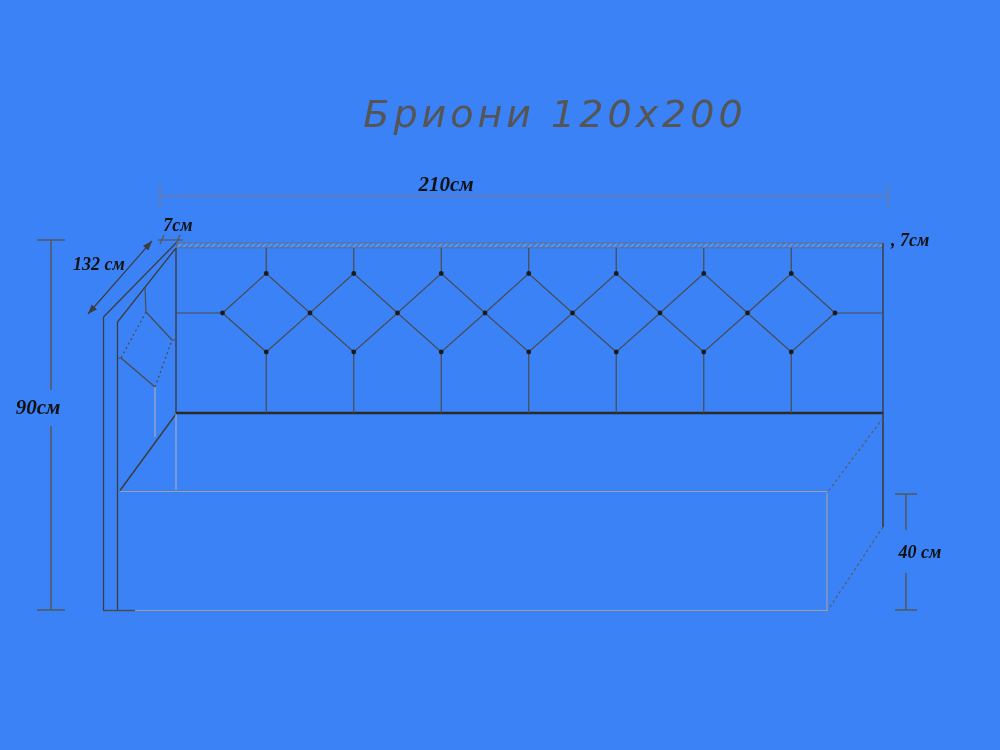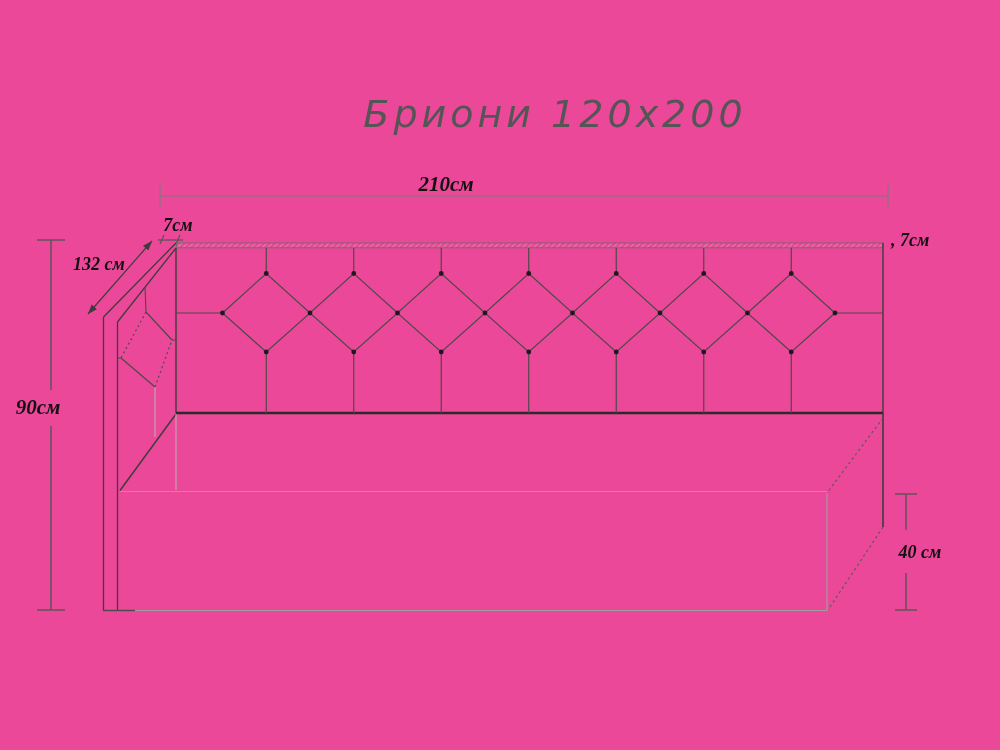--- a/index.html
+++ b/index.html
@@ -1,19 +1,19 @@
 <!DOCTYPE html>
 <html><head>
 <meta charset="utf-8">
 <style>
   html,body{margin:0;padding:0;background:#ffffff;}
   .canvas{
     position:relative;
     width:1000px;height:750px;
-    background:#ec4899;
+    background:#3b82f6;
     overflow:hidden;
     font-family:"Liberation Serif", serif;
   }
   svg{position:absolute;left:0;top:0;}
   .title-text{
     font-family:"DejaVu Sans", sans-serif;
     font-style:italic;
     font-size:38px;
     letter-spacing:4px;
     fill:#555555;

